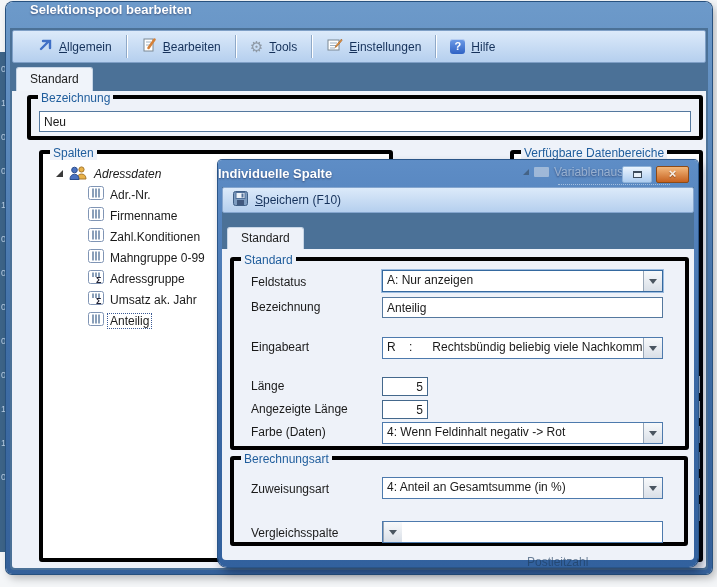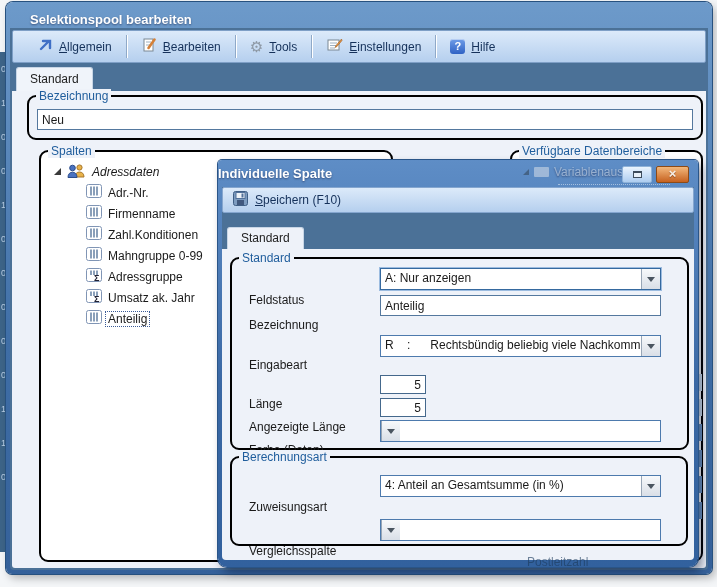--- a/index.html
+++ b/index.html
@@ -9,21 +9,21 @@
 
   
   .bg-sliver { position:absolute; left:0; top:52px; width:9px; height:500px; background:#3d6488;
                color:#b9cfe6; font-size:9px; line-height:34px; white-space:pre-line; padding-left:1px; overflow:hidden; }
 
   
   .window { position:absolute; left:6px; top:2px; width:706px; height:572px;
             background:linear-gradient(#6d9aca,#3f6ea6 60%,#35619a);
             border-radius:7px 7px 6px 6px;
             box-shadow:0 0 0 1px #27517f, 3px 4px 8px rgba(0,0,0,0.28); }
-  .titlebar { position:absolute; left:0; top:0; right:0; height:25px; display:flex; align-items:flex-end;
+  .titlebar { position:absolute; left:0; top:0; right:0; height:25px; display:flex; align-items:flex-start;
               padding-left:24px; color:#fff; font-weight:bold; font-size:13px;
               text-shadow:0 1px 2px rgba(0,0,40,.45); }
   .win-body { position:absolute; left:4px; top:26px; right:4px; bottom:4px; background:#4b7197;
               border-radius:0 0 4px 4px; }
 
   
   .menubar { position:absolute; left:2px; top:2px; right:2px; height:33px;
              background:linear-gradient(#dceafa,#b5cfee);
              border:1px solid #7e9fc6; border-radius:2px;
              display:flex; align-items:stretch; padding-left:12px; color:#15315a; }
@@ -32,21 +32,21 @@
 
   
   .tab { position:absolute; left:4px; bottom:0; height:24px; line-height:23px; padding:0 13px;
          background:#f0f4fa; color:#222; border:1px solid #c8d6e6; border-bottom:none;
          border-radius:3px 3px 0 0; }
   .tabstrip { position:absolute; left:2px; top:37px; right:2px; height:26px; }
   .tabpanel { position:absolute; left:2px; top:63px; right:2px; bottom:2px; background:#eef2f9;
               border-radius:0 0 3px 3px; }
 
   
-  .group { position:absolute; border:2px solid #000000; border-radius:9px; }
+  .group { position:absolute; border:4px solid #000000; border-radius:3px; }
   .group-label { position:absolute; top:-8px; left:7px; background:#eef2f9; padding:0 3px;
                  color:#1f5d9c; white-space:nowrap; }
   .g-bezeichnung { left:15px; top:4px; width:676px; height:45px; }
   .g-spalten    { left:27px; top:59px; width:354px; height:412px; background:#fff;text-align:center; }
   .g-daten      { left:498px; top:59px; width:193px; height:412px; background:#fff; }
 
   .text-input { position:absolute; border:1px solid #54789e; background:#fff; height:21px;
                 padding:0 4px; font-size:12px; font-family:inherit; display:flex; align-items:center; }
   .inp-bezeichnung { left:8px; top:12px; right:8px; }
 
@@ -97,21 +97,21 @@
                  background:linear-gradient(#dceafa,#b5cfee); border:1px solid #85a6cf; border-radius:2px;
                  display:flex; align-items:center; gap:7px; padding-left:10px; color:#15315a; }
   .dlg-tab { position:absolute; left:5px; top:40px; height:22px; line-height:21px; padding:0 13px;
              background:#eef2f9; color:#222; border:1px solid #c8d6e6; border-bottom:none;
              border-radius:3px 3px 0 0; }
   .dlg-panel { position:absolute; left:0; right:0; top:62px; bottom:0; background:#eef2f9;
                border-radius:0 0 4px 4px; }
   .dg-standard   { left:8px; top:8px;   width:459px; height:193px; }
   .dg-berechnung { left:8px; top:207px; width:458px; height:90px; }
 
-  .flabel { position:absolute; left:17px; white-space:nowrap;margin-top:20px; }
+  .flabel { position:absolute; left:17px; white-space:nowrap; }
   .combo { position:absolute; left:148px; width:281px; height:22px; display:flex;
            border:1px solid #4d7aad; background:#fff; }
   .combo.focused { border:1px solid #35699f; outline:1px solid #9cbce0;justify-content:flex-end; }
   .combo-text { flex:1; padding:2px 4px 0 4px; white-space:pre; overflow:hidden; font-size:12px; }
   .combo-btn { width:19px; border-left:1px solid #98a6b6; background:linear-gradient(#f7f9fb,#d9dfe7);
                display:flex; align-items:center; justify-content:center; }
   .arrow-down { width:0; height:0; border-left:4px solid transparent; border-right:4px solid transparent;
                 border-top:5px solid #4a5560; }
   .num-input { position:absolute; left:148px; width:46px; height:19px; border:1px solid #44688c;
                background:#fff; text-align:right; padding:0 4px; display:flex; align-items:center;
@@ -386,20 +386,21 @@
           </div>
 
           <span class="flabel" style="top:118px">Länge</span>
           <div class="num-input" style="top:116px">5</div>
 
           <span class="flabel" style="top:141px">Angezeigte Länge</span>
           <div class="num-input" style="top:139px">5</div>
 
           <span class="flabel" style="top:164px">Farbe (Daten)</span>
           <div class="combo" style="top:161px">
+            <span class="combo-text">4: Wenn Feldinhalt negativ -&gt; Rot</span>
             <span class="combo-btn">
                 <span class="arrow-down"></span>
               </span>
           </div>
         </div>
 
         <div class="group dg-berechnung">
           <span class="group-label">Berechnungsart</span>
 
           <span class="flabel" style="top:22px">Zuweisungsart</span>

